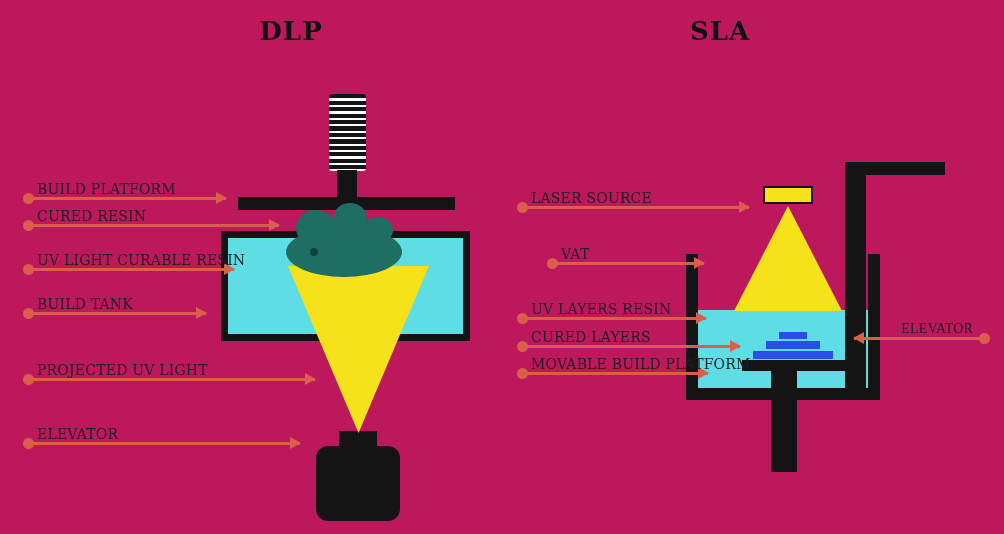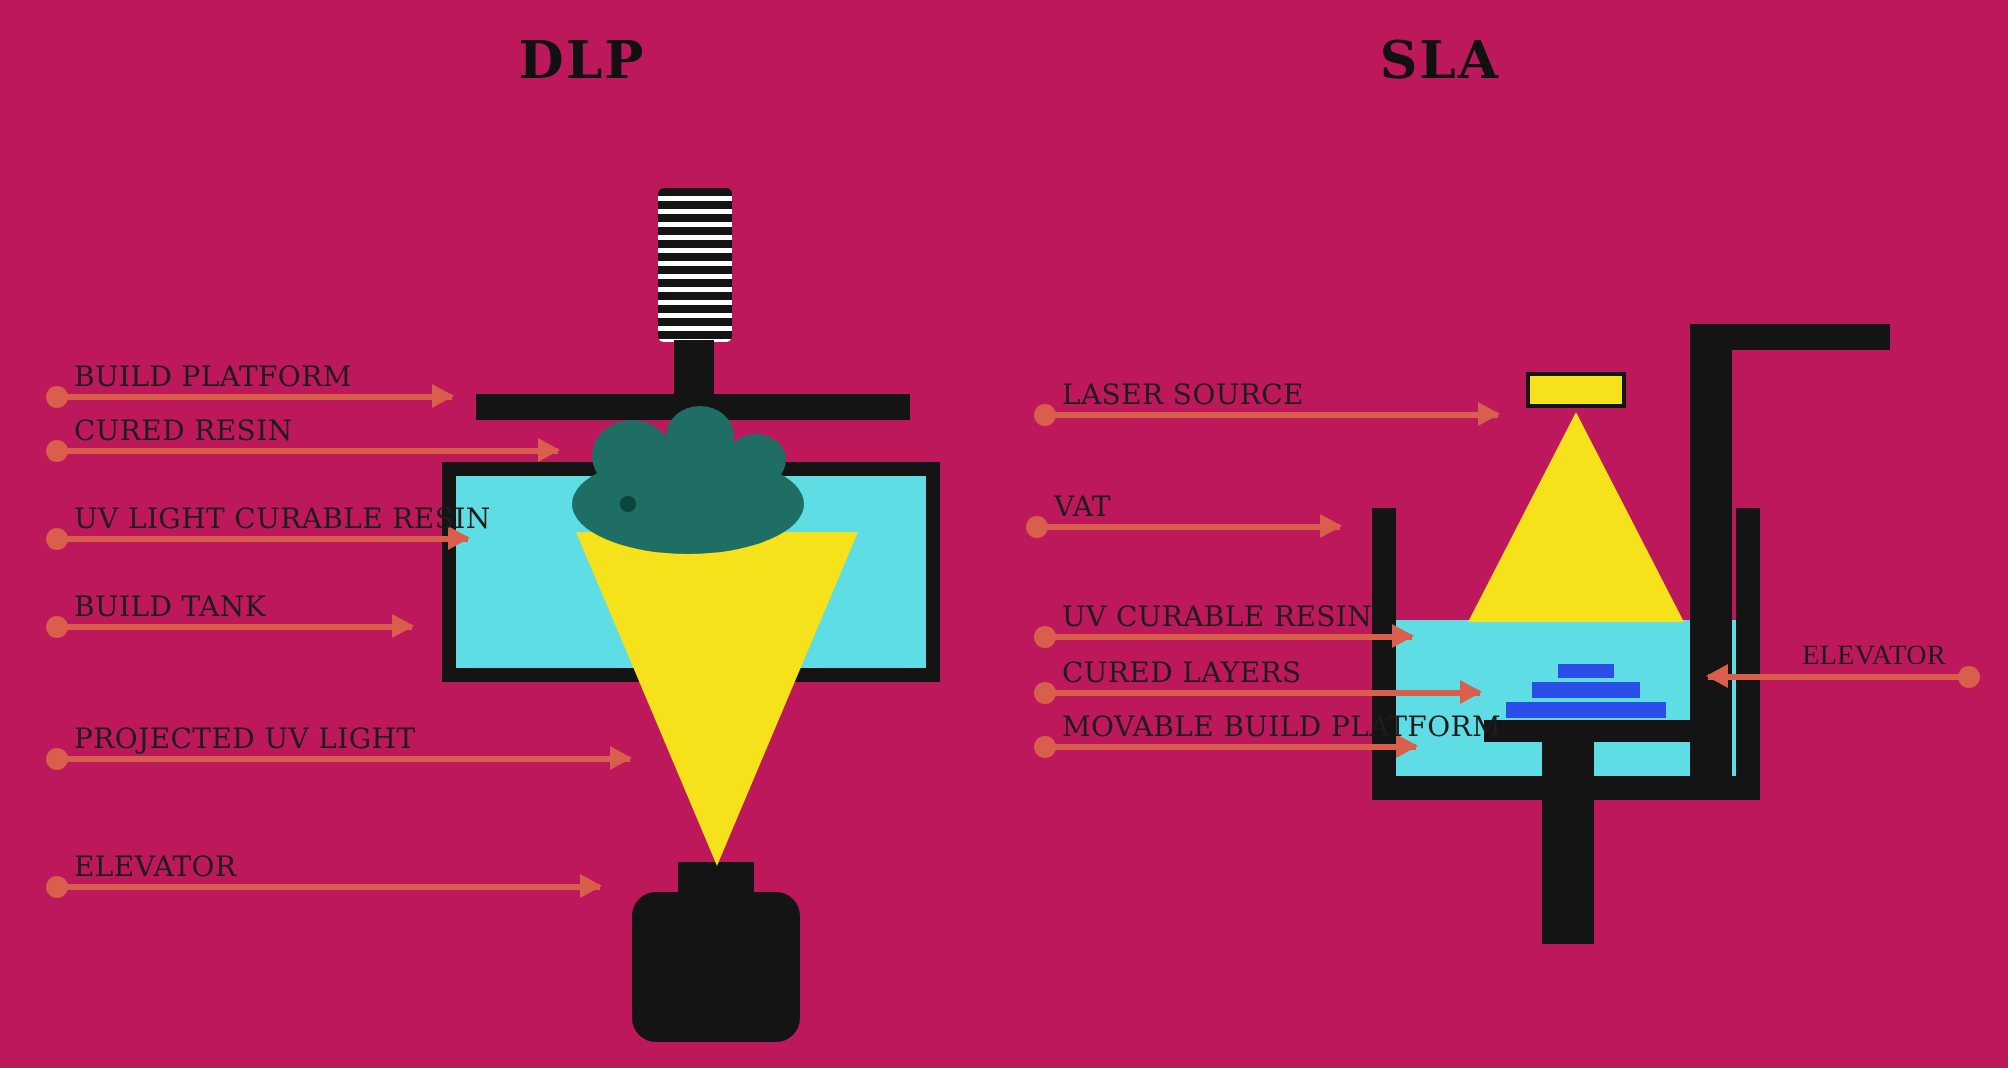--- a/index.html
+++ b/index.html
@@ -137,29 +137,29 @@
     <div class="layer" style="left:753px;top:351px;width:80px;height:8px;z-index:9"></div>
 
     <div class="abs ink" style="left:742px;top:360px;width:103px;height:11px;z-index:9"></div>
     <div class="abs ink" style="left:771px;top:371px;width:26px;height:101px;z-index:8"></div>
 
     <div class="callout" style="left:522px;top:206px;width:227px">
       <span class="dot"></span>
       <span class="head"></span>
       <span class="txt">LASER SOURCE</span>
     </div>
-    <div class="callout" style="left:518px;top:262px;width:152px">
+    <div class="callout" style="left:552px;top:262px;width:152px">
       <span class="dot"></span>
       <span class="head"></span>
       <span class="txt">VAT</span>
     </div>
     <div class="callout" style="left:522px;top:317px;width:184px">
       <span class="dot"></span>
       <span class="head"></span>
-      <span class="txt">UV CURABLE RESIN</span>
+      <span class="txt">UV LAYERS RESIN</span>
     </div>
     <div class="callout" style="left:522px;top:345px;width:218px">
       <span class="dot"></span>
       <span class="head"></span>
       <span class="txt">CURED LAYERS</span>
     </div>
     <div class="callout" style="left:522px;top:372px;width:186px">
       <span class="dot"></span>
       <span class="head"></span>
       <span class="txt">MOVABLE BUILD PLATFORM</span>

